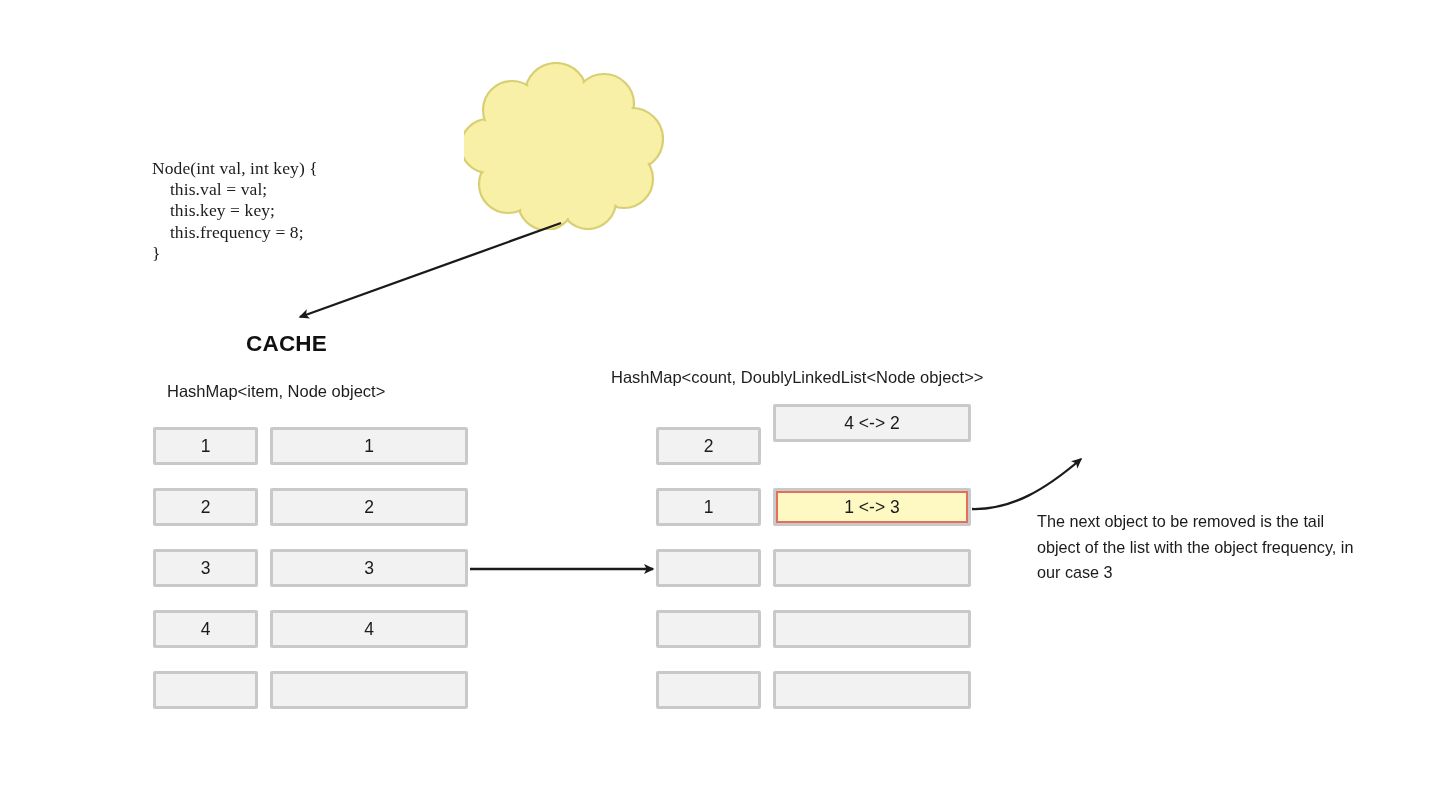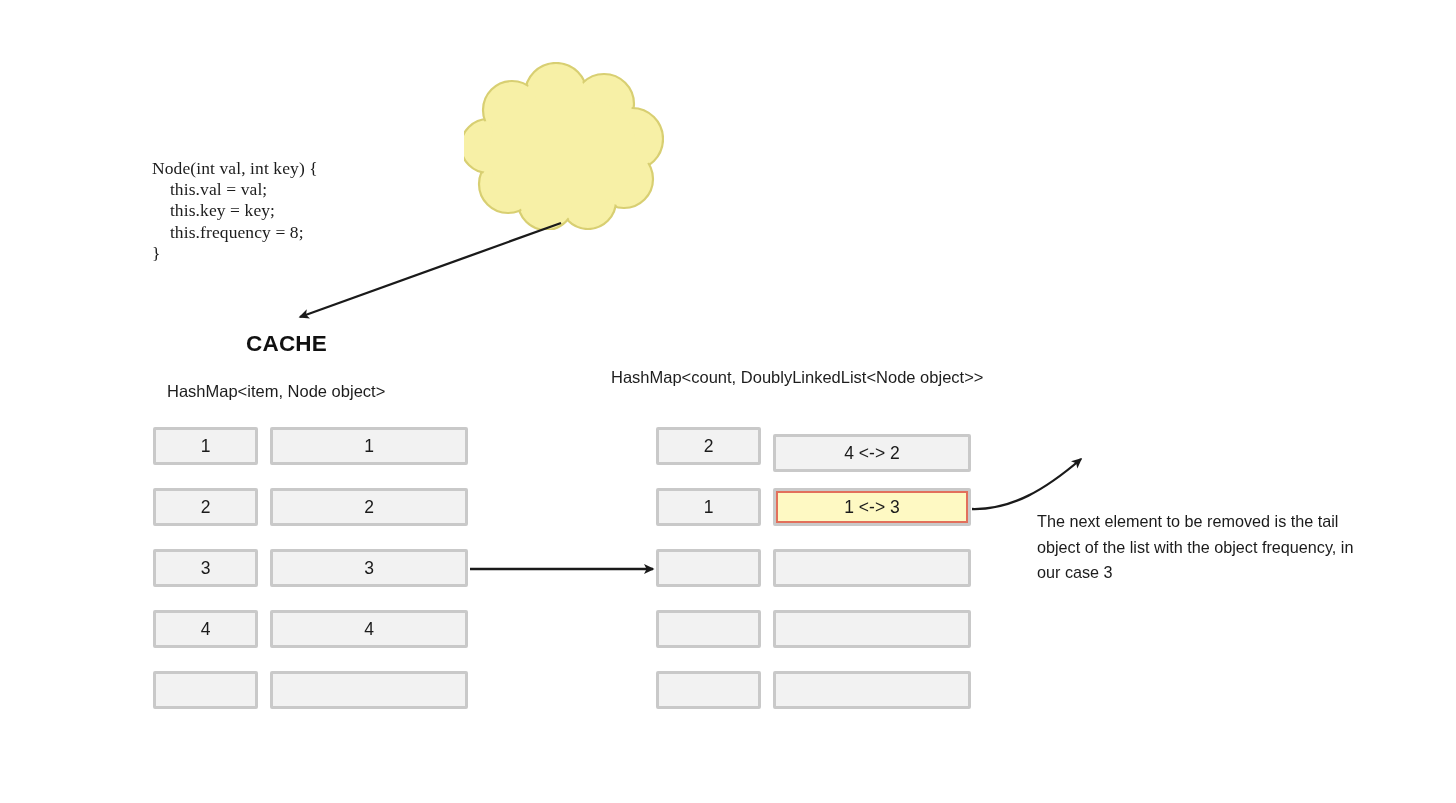--- a/index.html
+++ b/index.html
@@ -168,29 +168,29 @@
   <div class="cell key" style="left:153px; top:549px;">3</div>
   <div class="cell value" style="left:270px; top:549px;">3</div>
   <div class="cell key" style="left:153px; top:610px;">4</div>
   <div class="cell value" style="left:270px; top:610px;">4</div>
   <div class="cell key" style="left:153px; top:671px;"></div>
   <div class="cell value" style="left:270px; top:671px;"></div>
 
   <div class="section-subtitle" id="freq-sub">HashMap&lt;count, DoublyLinkedList&lt;Node object&gt;&gt;</div>
 
   <div class="cell key" style="left:656px; top:427px;">2</div>
-  <div class="cell value" style="left:773px; top:434px;">4 &lt;-&gt; 2</div>
+  <div class="cell value" style="left:773px; top:404px;">4 &lt;-&gt; 2</div>
   <div class="cell key" style="left:656px; top:488px;">1</div>
   <div class="cell value highlight" style="left:773px; top:488px;">1 &lt;-&gt; 3</div>
   <div class="cell key" style="left:656px; top:549px;"></div>
   <div class="cell value" style="left:773px; top:549px;"></div>
   <div class="cell key" style="left:656px; top:610px;"></div>
   <div class="cell value" style="left:773px; top:610px;"></div>
   <div class="cell key" style="left:656px; top:671px;"></div>
   <div class="cell value" style="left:773px; top:671px;"></div>
 
   <div id="side-note">
-    <span>The next element to be removed is</span>
+    <span>The next object to be removed is</span>
     <span>the </span><b>tail</b><span> object of the list with the</span>
     <b>object frequency</b><span>, in our case 3</span>
   </div>
 
 </div>
 
 </body></html>

